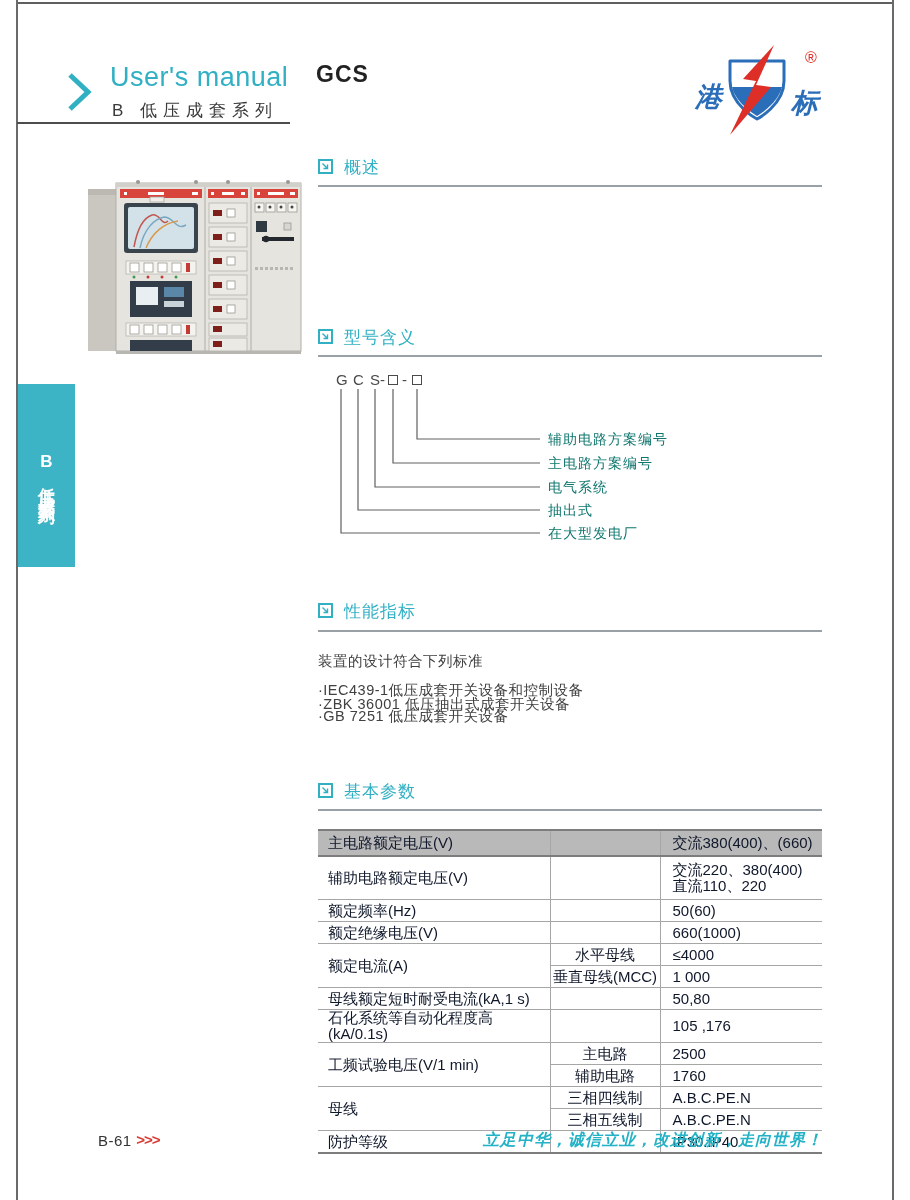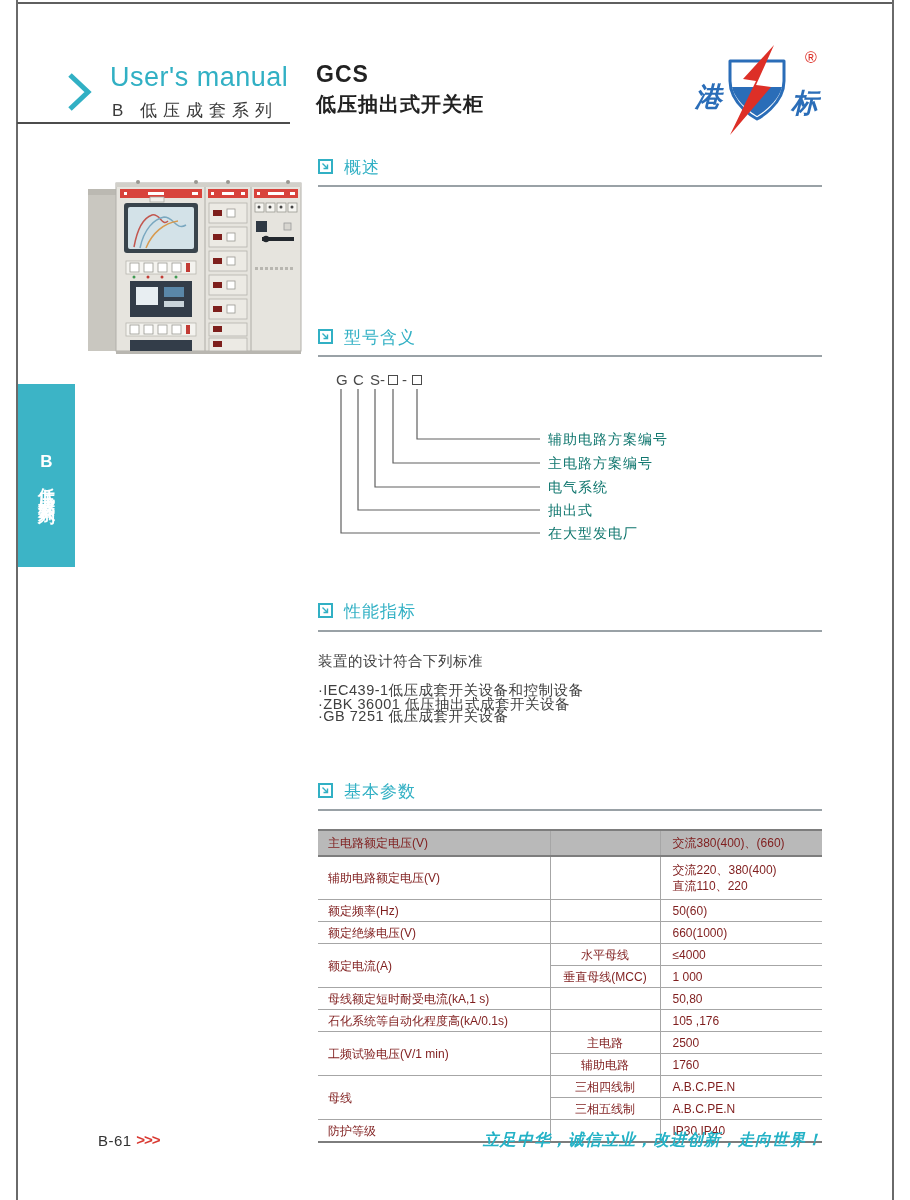--- a/index.html
+++ b/index.html
@@ -34,21 +34,21 @@
   
   .code-char{position:absolute;font-size:15px;color:#4a4a4a;font-weight:500;}
   .code-box{position:absolute;width:10px;height:10px;border:1.5px solid #4a4a4a;box-sizing:border-box;}
   .model-label{position:absolute;left:548px;font-size:14px;color:#0f766e;letter-spacing:1px;}
 
   
   .perf-line{position:absolute;left:318px;font-size:14.5px;color:#404040;letter-spacing:0.5px;}
 
   
   table.params{position:absolute;left:318px;top:829px;width:504px;border-collapse:collapse;table-layout:fixed;
-    border-top:2px solid #7d7d7d;border-bottom:2px solid #7d7d7d;font-size:12px;color:#7f1d1d;}
+    border-top:2px solid #7d7d7d;border-bottom:2px solid #7d7d7d;font-size:15px;color:#0f172a;}
   table.params td{border-bottom:1px solid #a6a6a6;padding:0 0 0 10px;height:21px;line-height:16px;vertical-align:middle;}
   table.params col.c1{width:232px;} table.params col.c2{width:110px;} table.params col.c3{width:162px;}
   table.params td.mid{border-left:1px solid #a6a6a6;border-right:1px solid #a6a6a6;text-align:center;padding:0;}
   table.params tr.rh td{background:#b9b9b9;border-bottom:2px solid #7d7d7d;height:24px;}
   table.params tr.tall td{height:42px;}
   table.params td.val{padding-left:12px;}
 
   
   .page-no{left:98px;top:1132px;font-size:15px;color:#333;letter-spacing:0.5px;}
   .page-chevrons{left:136px;top:1131px;font-size:15px;font-weight:bold;color:#d93a32;font-style:italic;letter-spacing:-1px;}
@@ -65,21 +65,20 @@
 
   <div class="abs" style="left:66px;top:72px;">
     <svg width="28" height="40">
         <polyline points="4,3 22,20 4,37" fill="none" stroke="#31b0c4" stroke-width="5"></polyline>
       </svg>
   </div>
   <div class="abs manual-title">User's manual</div>
   <div class="abs series-label">B 低压成套系列</div>
   <div class="abs header-underline"></div>
   <div class="abs product-code">GCS</div>
-  <div class="abs product-name">低压抽出式开关柜</div>
 
   <div class="abs" style="left:693px;top:44px;">
     <svg width="128" height="94" viewBox="0 0 128 94">
       <path d="M37,17 H91 V37 C91,61 64,75 64,75 C64,75 37,61 37,37 Z" fill="#ffffff" stroke="#2a6db8" stroke-width="3" stroke-linejoin="round"></path>
       <path d="M39,43 H89 C85,60 64,72 64,72 C64,72 43,60 39,43 Z" fill="#2a6db8"></path>
       <path d="M81,1 L50,35 L63,37 L37,91 L78,43 L63,41 Z" fill="#dd2f27"></path>
       <text x="2" y="62" font-size="27" font-weight="bold" font-style="italic" fill="#2a6db8" font-family="Liberation Sans, DejaVu Sans, sans-serif">港</text>
       <text x="98" y="68" font-size="27" font-weight="bold" font-style="italic" fill="#2a6db8" font-family="Liberation Sans, DejaVu Sans, sans-serif">标</text>
       <text x="112" y="19" font-size="16" fill="#dd2f27" font-family="Liberation Sans, DejaVu Sans, sans-serif">®</text>
     </svg>

